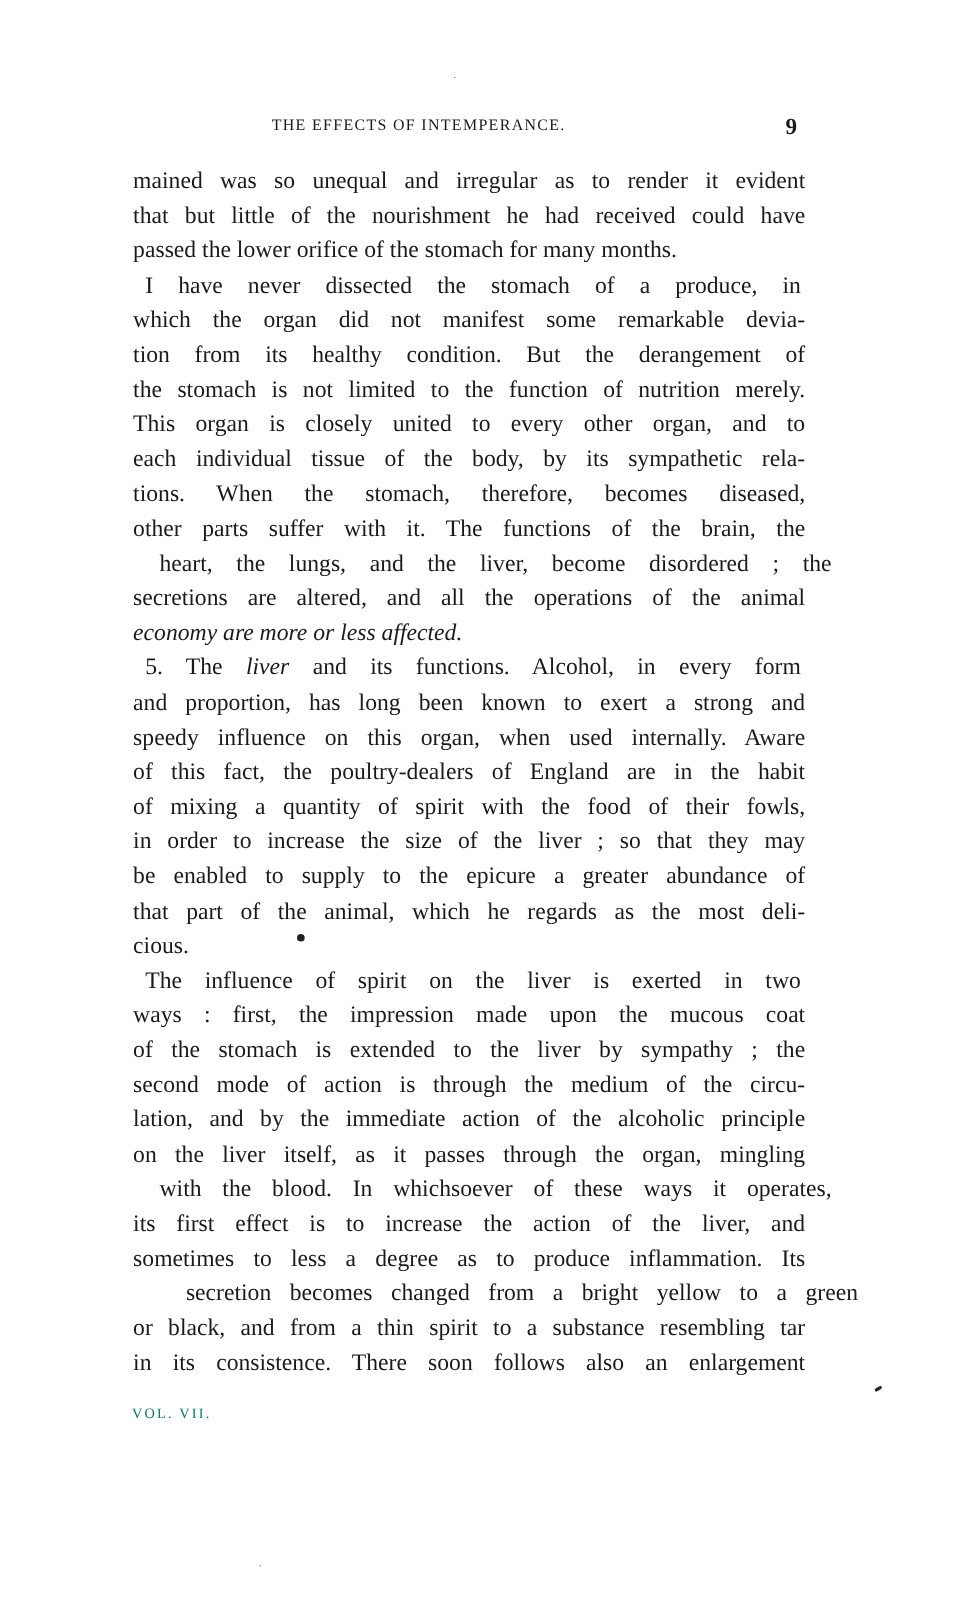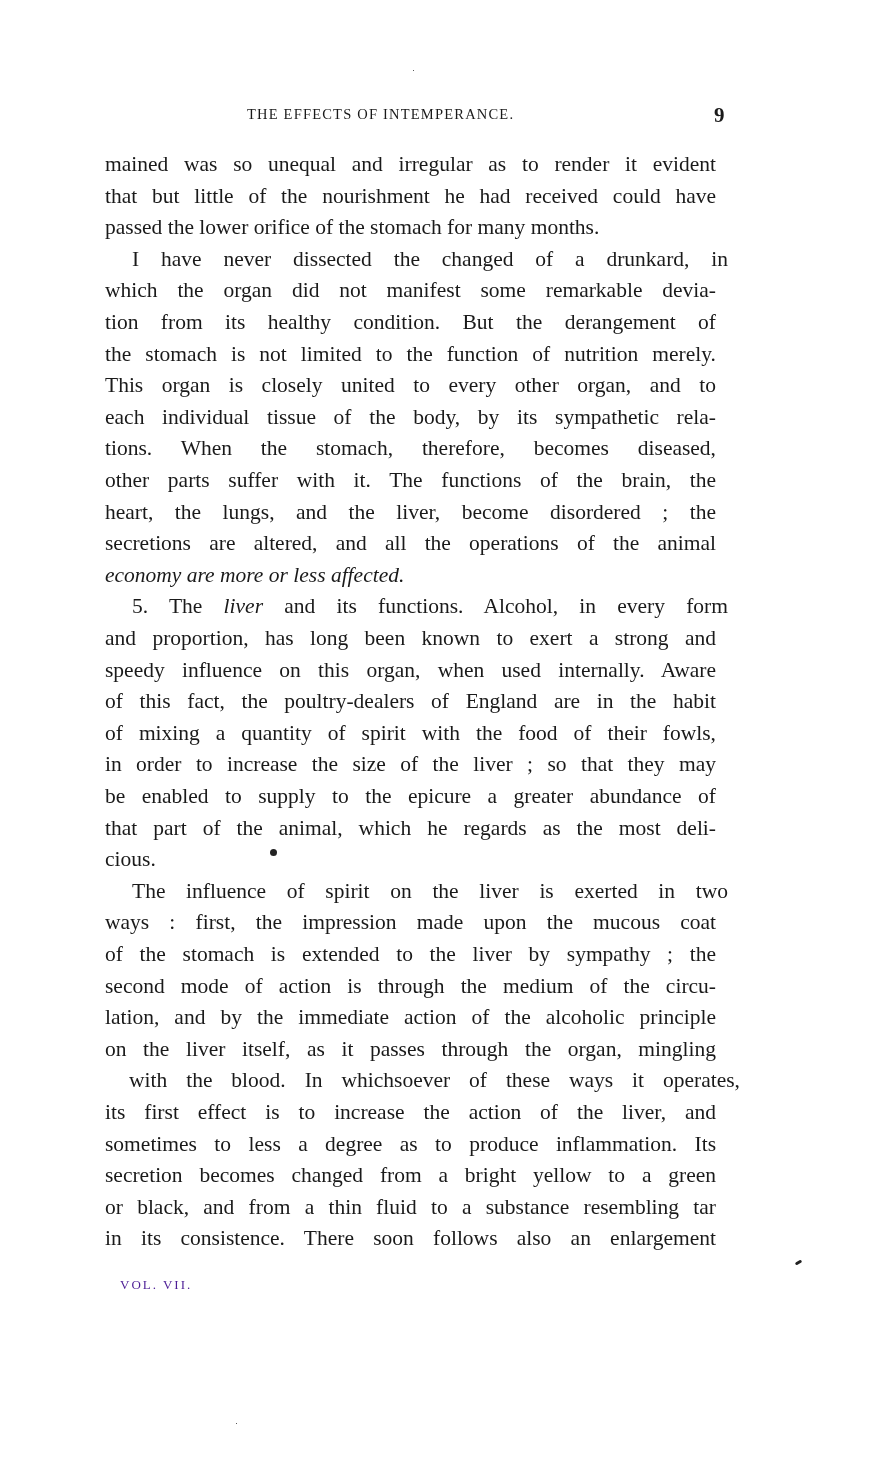--- a/index.html
+++ b/index.html
@@ -2,69 +2,69 @@
 <html><head>
 <meta charset="utf-8">
 <style>
   html, body { margin:0; padding:0; background:#ffffff; }
   body { width:888px; height:1475px; position:relative; overflow:hidden;
          font-family:"Liberation Serif","DejaVu Serif",serif; color:#1a1a1a; }
   .page { position:absolute; left:0; top:0; width:888px; height:1108px; }
   .header-title { position:absolute; left:247px; top:106px; font-size:14.5px;
          letter-spacing:1.2px; white-space:nowrap; }
   .page-number { position:absolute; left:714px; top:103px; font-size:21px; font-weight:bold; }
-  .line { position:absolute; left:105px; width:611px; font-size:21.5px; line-height:28px;
+  .line { position:absolute; left:121px; width:611px; font-size:21.5px; line-height:28px;
          white-space:nowrap; text-align:justify; text-align-last:justify; }
   .line.last { text-align-last:left; }
   .line.indent { left:132px; width:596px; }
-  .signature { position:absolute; left:120px; top:1277px; font-size:13px; letter-spacing:2px; color:#4c1d95; }
+  .signature { position:absolute; left:120px; top:1277px; font-size:13px; letter-spacing:2px; color:#0f766e; }
   .speck { position:absolute; background:#222; border-radius:50%; }
 </style>
 </head>
 <body>
 
 <div class="page">
   <div class="header-title">THE EFFECTS OF INTEMPERANCE.</div>
   <div class="page-number">9</div>
 
   <div id="body-text">
       <div class="line" style="top: 150px;">mained was so unequal and irregular as to render it evident</div>
       <div class="line" style="top: 181.6px;">that but little of the nourishment he had received could have</div>
       <div class="line last" style="top: 213.2px;">passed the lower orifice of the stomach for many months.</div>
-      <div class="line indent" style="top: 244.8px;">I have never dissected the changed of a drunkard, in</div>
+      <div class="line indent" style="top: 244.8px;">I have never dissected the stomach of a produce, in</div>
       <div class="line" style="top: 276.4px;">which the organ did not manifest some remarkable devia-</div>
       <div class="line" style="top: 308px;">tion from its healthy condition.  But the derangement of</div>
       <div class="line" style="top: 339.6px;">the stomach is not limited to the function of nutrition merely.</div>
       <div class="line" style="top: 371.2px;">This organ is closely united to every other organ, and to</div>
       <div class="line" style="top: 402.8px;">each individual tissue of the body, by its sympathetic rela-</div>
       <div class="line" style="top: 434.4px;">tions.  When the stomach, therefore, becomes diseased,</div>
       <div class="line" style="top: 466px;">other parts suffer with it.  The functions of the brain, the</div>
-      <div class="line" style="top: 497.6px;">heart, the lungs, and the liver, become disordered ; the</div>
+      <div class="line" style="top: 497.6px; margin-left: 24px;">heart, the lungs, and the liver, become disordered ; the</div>
       <div class="line" style="top: 529.2px;">secretions are altered, and all the operations of the animal</div>
       <div class="line last" style="top: 560.8px; font-style: italic;">economy are more or less affected.</div>
       <div class="line indent" style="top: 592.4px;"><span>5. The </span><i>liver</i><span> and its functions.  Alcohol, in every form</span></div>
       <div class="line" style="top: 624px;">and proportion, has long been known to exert a strong and</div>
       <div class="line" style="top: 655.6px;">speedy influence on this organ, when used internally.  Aware</div>
       <div class="line" style="top: 687.2px;">of this fact, the poultry-dealers of England are in the habit</div>
       <div class="line" style="top: 718.8px;">of mixing a quantity of spirit with the food of their fowls,</div>
       <div class="line" style="top: 750.4px;">in order to increase the size of the liver ; so that they may</div>
       <div class="line" style="top: 782px;">be enabled to supply to the epicure a greater abundance of</div>
       <div class="line" style="top: 813.6px;">that part of the animal, which he regards as the most deli-</div>
       <div class="line last" style="top: 845.2px;">cious.</div>
       <div class="line indent" style="top: 876.8px;">The influence of spirit on the liver is exerted in two</div>
       <div class="line" style="top: 908.4px;">ways : first, the impression made upon the mucous coat</div>
       <div class="line" style="top: 940px;">of the stomach is extended to the liver by sympathy ; the</div>
       <div class="line" style="top: 971.6px;">second mode of action is through the medium of the circu-</div>
       <div class="line" style="top: 1003.2px;">lation, and by the immediate action of the alcoholic principle</div>
       <div class="line" style="top: 1034.8px;">on the liver itself, as it passes through the organ, mingling</div>
       <div class="line" style="top: 1066.4px; margin-left: 24px;">with the blood.  In whichsoever of these ways it operates,</div>
       <div class="line" style="top: 1098px;">its first effect is to increase the action of the liver, and</div>
       <div class="line" style="top: 1129.6px;">sometimes to less a degree as to produce inflammation.  Its</div>
-      <div class="line" style="top: 1161.2px;">secretion becomes changed from a bright yellow to a green</div>
-      <div class="line" style="top: 1192.8px;">or black, and from a thin fluid to a substance resembling tar</div>
+      <div class="line" style="top: 1161.2px; margin-left: 48px;">secretion becomes changed from a bright yellow to a green</div>
+      <div class="line" style="top: 1192.8px;">or black, and from a thin spirit to a substance resembling tar</div>
       <div class="line" style="top: 1224.4px;">in its consistence.  There soon follows also an enlargement</div>
     </div>
 
   <div class="signature">VOL. VII.</div>
 
   <div class="speck" style="left:413px;top:70px;width:1px;height:1px;"></div>
   <div class="speck" style="left:270px;top:849px;width:7px;height:7px;"></div>
   <div class="speck" style="left:795px;top:1261px;width:7px;height:3px;border-radius:2px;transform:rotate(-30deg);"></div>
   <div class="speck" style="left:236px;top:1423px;width:1px;height:1px;"></div>
 </div>

